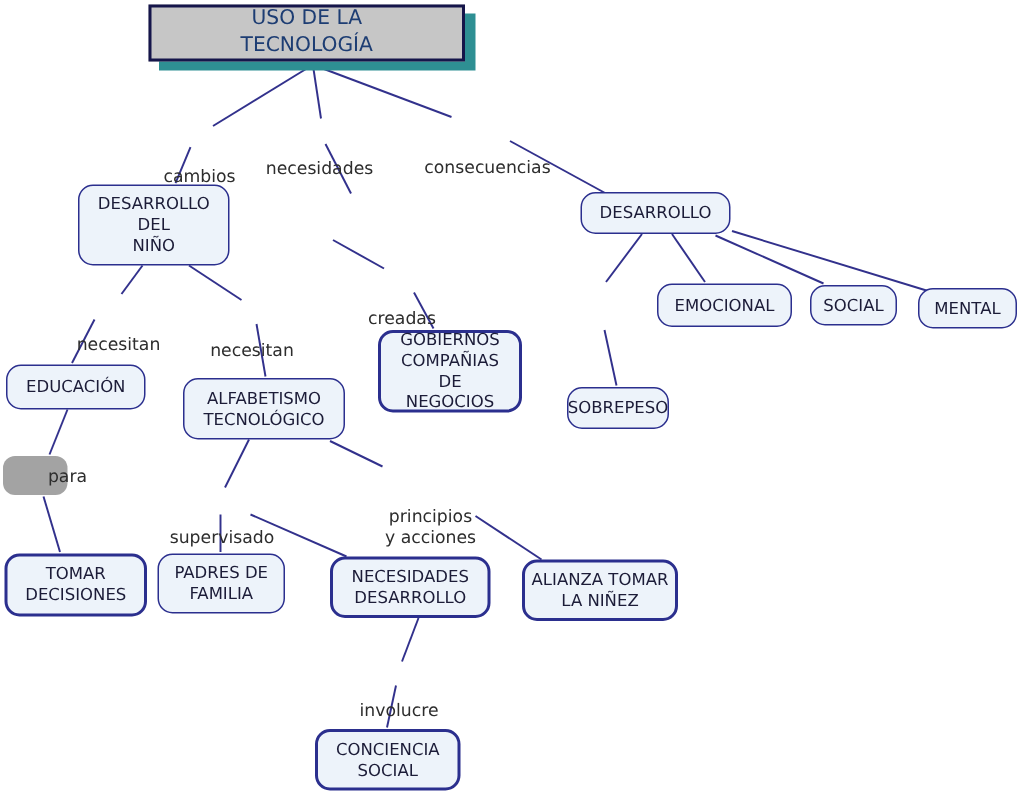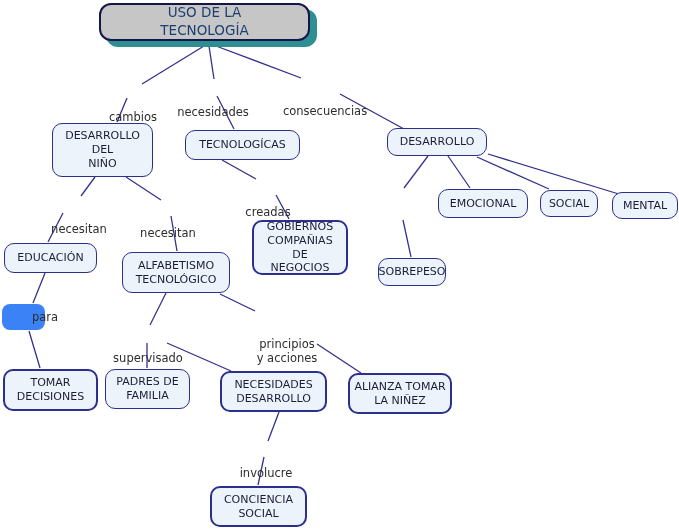--- a/index.html
+++ b/index.html
@@ -12,32 +12,32 @@
     position:absolute;z-index:2;box-sizing:border-box;
     display:flex;align-items:center;justify-content:center;
     background:#edf3fa;border:1.4px solid #2b2f8e;border-radius:10px;
     color:#1c1c38;font-size:11px;line-height:1.25;text-align:center;
     white-space:pre-line;padding:1px 4px;
   }
   .node.thick{border-width:2px;}
   .title-box{
     position:absolute;z-index:2;box-sizing:border-box;
     display:flex;align-items:center;justify-content:center;
-    background:#c6c6c6;border:2px solid #15154a;border-radius:12px;
+    background:#c6c6c6;border:2px solid #15154a;border-radius:0;
     box-shadow:7px 6px 0 #2e8f93;
     color:#1d3d73;font-size:13.5px;line-height:1.3;text-align:center;white-space:pre-line;
   }
   .link-label{
     position:absolute;z-index:2;color:#2d2d2d;font-size:11.5px;line-height:1.2;
     text-align:center;white-space:pre-line;margin-top:26px;
   }
   .chip{
     position:absolute;z-index:2;box-sizing:border-box;
     display:flex;align-items:center;justify-content:center;
-    background:#3b82f6;border:none;border-radius:8px;
+    background:#a3a3a3;border:none;border-radius:8px;
     color:#2d2d2d;font-size:11.5px;padding-left:43px;
   }
 </style>
 </head>
 <body>
 
 <div class="canvas">
 
   <svg class="edges" width="679" height="530">
     <g stroke="#32318c" stroke-width="1.3" fill="none">
@@ -70,21 +70,20 @@
     </g>
   </svg>
 
   <div class="title-box" style="left:99px;top:3px;width:211px;height:38px">USO DE LA
 TECNOLOGÍA</div>
 
   <div class="node" style="left:52px;top:123px;width:101px;height:54px">DESARROLLO
 DEL
 NIÑO</div>
 
-  <div class="node" style="left:185px;top:130px;width:115px;height:30px">TECNOLOGÍCAS</div>
 
   <div class="node" style="left:387px;top:128px;width:100px;height:28px">DESARROLLO</div>
 
 
   <div class="node" style="left:438px;top:189px;width:90px;height:29px">EMOCIONAL</div>
 
   <div class="node" style="left:540px;top:190px;width:58px;height:27px">SOCIAL</div>
 
   <div class="node" style="left:612px;top:192px;width:66px;height:27px">MENTAL</div>
 

